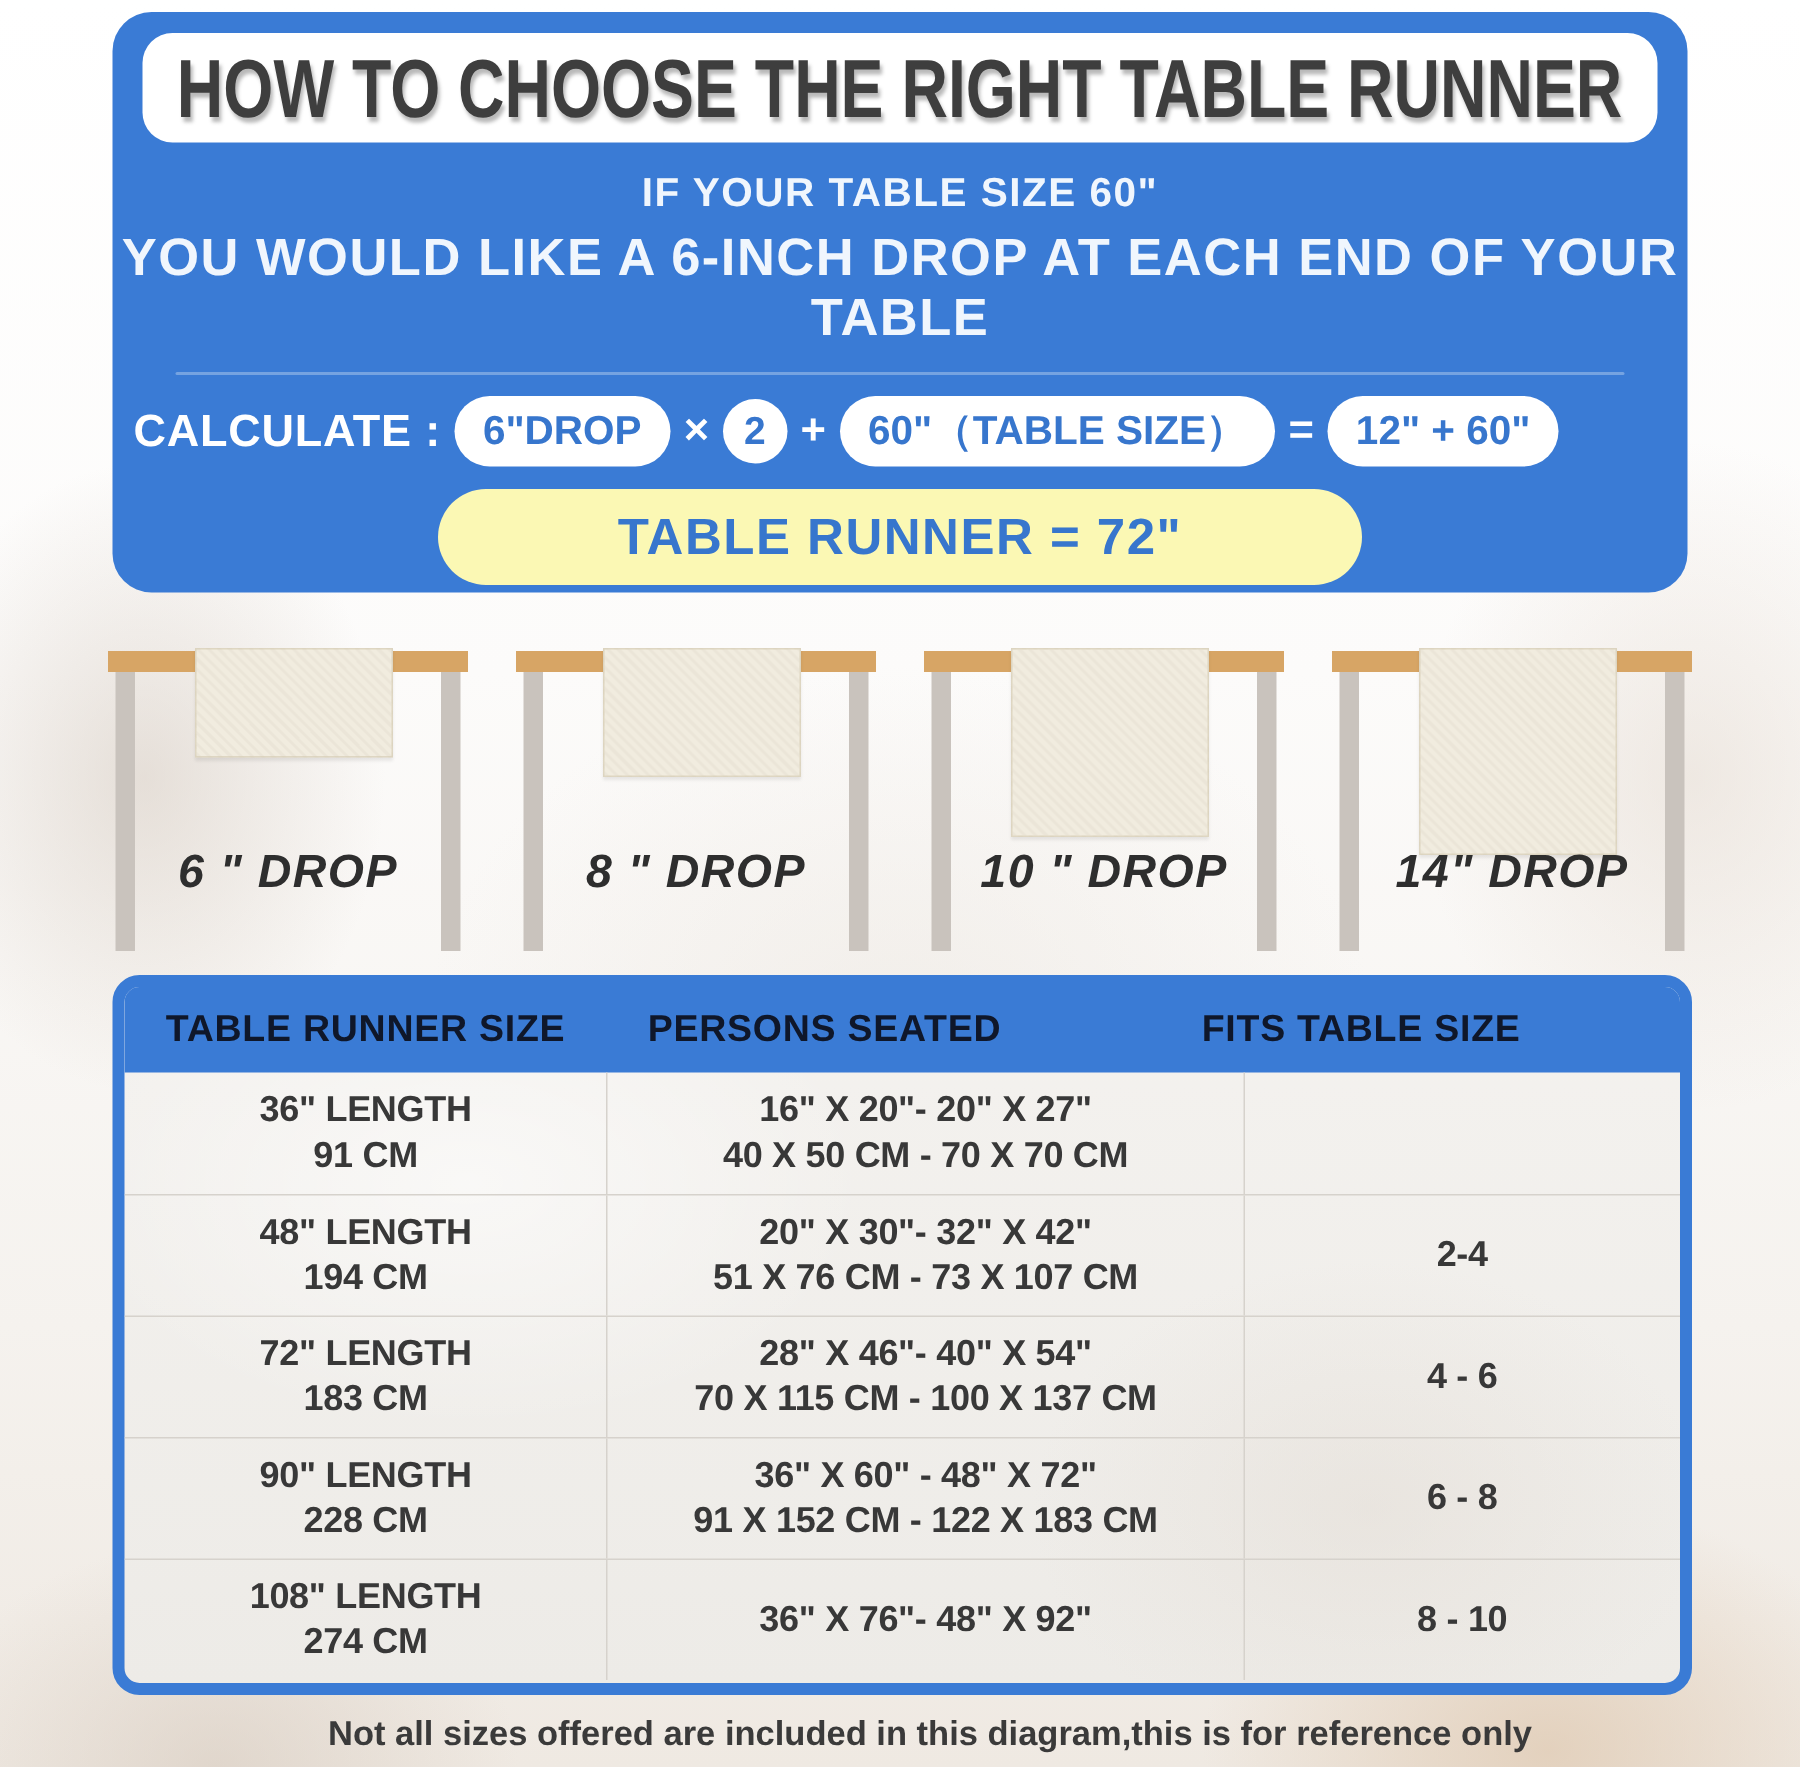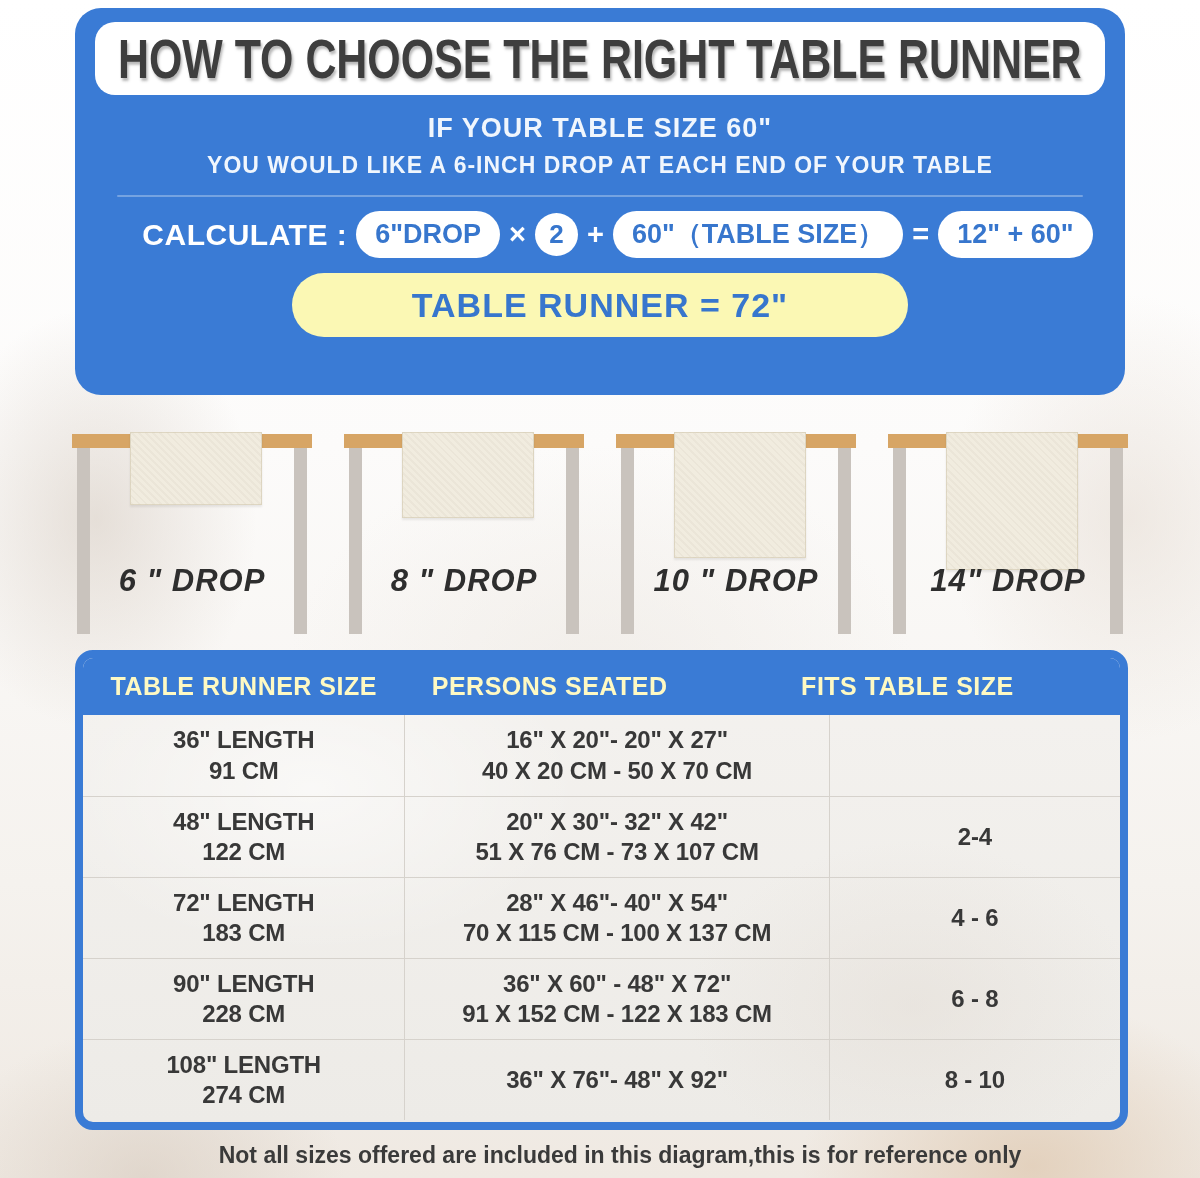--- a/index.html
+++ b/index.html
@@ -22,24 +22,24 @@
   .title-band{
     margin:14px 20px 0; height:73px; background:#ffffff; border-radius:20px;
     display:flex; align-items:center; justify-content:center; overflow:hidden;
   }
   .title-band .t{
     font-size:55px; font-weight:bold; color:#3e3e3e; white-space:nowrap;
     display:inline-block; transform:scaleX(0.78); letter-spacing:0;
     text-shadow:2px 3px 3px rgba(80,80,80,0.40);
   }
   .intro1{ margin-top:18px; text-align:center; color:#f0f6fd; font-size:27px; font-weight:bold; letter-spacing:1px; }
-  .intro2{ margin-top:8px;  text-align:center; color:#f0f6fd; font-size:23px; font-weight:bold; letter-spacing:1px; }
+  .intro2{ margin-top:8px;  text-align:center; color:#f0f6fd; font-size:35px; font-weight:bold; letter-spacing:1px; }
   .divider{ margin:16px auto 0; width:92%; height:2px; background:rgba(255,255,255,0.30); border-radius:1px; }
   .calc-row{
-    margin-top:14px; display:flex; align-items:center; justify-content:center; gap:9px; padding:0 14px;margin-left:35px;
+    margin-top:14px; display:flex; align-items:center; gap:9px; padding:0 14px;
   }
   .calc-label{ color:#ffffff; font-size:30px; font-weight:bold; letter-spacing:0.5px; white-space:nowrap; }
   .pill{
     background:#ffffff; color:#3776cd; font-weight:bold; font-size:27px;
     border-radius:28px; padding:10px 19px; white-space:nowrap; line-height:1;
   }
   .op{ color:#ffffff; font-size:29px; font-weight:bold; line-height:1; }
   .circle{
     background:#ffffff; color:#3776cd; font-weight:bold; font-size:26px;
     width:43px; height:43px; border-radius:50%;
@@ -79,21 +79,21 @@
   .panel-table{
     position:absolute; left:75px; top:650px; width:1053px; height:480px;
     border:8px solid #3a7bd5; border-radius:18px; overflow:hidden;
     background:
       radial-gradient(360px 220px at 22% 28%, rgba(255,255,255,0.55), transparent 75%),
       radial-gradient(300px 220px at 80% 75%, rgba(226,219,211,0.45), transparent 75%),
       linear-gradient(#f4f2ef, #edebe7);
   }
   .thead{
     background:#3a7bd5; height:57px; display:flex; align-items:center;
-    color:#fef9c3; font-weight:bold; font-size:25px; letter-spacing:0.5px;
+    color:#0f172a; font-weight:bold; font-size:25px; letter-spacing:0.5px;
   }
   .thead .hc{ text-align:center; }
   .hc1,.c1{ width:31%; } .hc2,.c2{ width:41%; } .hc3,.c3{ width:28%; }
   .trow{ display:flex; align-items:stretch; height:81px; }
   .trow + .trow{ border-top:1px solid #d6d2cc; }
   .cell{
     display:flex; flex-direction:column; align-items:center; justify-content:center;
     text-align:center; color:#383838; font-weight:bold; font-size:24px;
     line-height:1.27; letter-spacing:-0.2px;
   }
@@ -165,28 +165,28 @@
     <div class="hc hc2">FITS TABLE SIZE</div>
   </div>
 
   <div class="trow">
     <div class="cell c1">
       <div>36" LENGTH</div>
       <div>91 CM</div>
     </div>
     <div class="cell c2">
       <div>16" X 20"- 20" X 27"</div>
-      <div>40 X 20 CM - 50 X 70 CM</div>
+      <div>40 X 50 CM - 70 X 70 CM</div>
     </div>
   </div>
 
   <div class="trow">
     <div class="cell c1">
       <div>48" LENGTH</div>
-      <div>122 CM</div>
+      <div>194 CM</div>
     </div>
     <div class="cell c2">
       <div>20" X 30"- 32" X 42"</div>
       <div>51 X 76 CM - 73 X 107 CM</div>
     </div>
     <div class="cell c3">
       <div>2-4</div>
     </div>
   </div>
 

